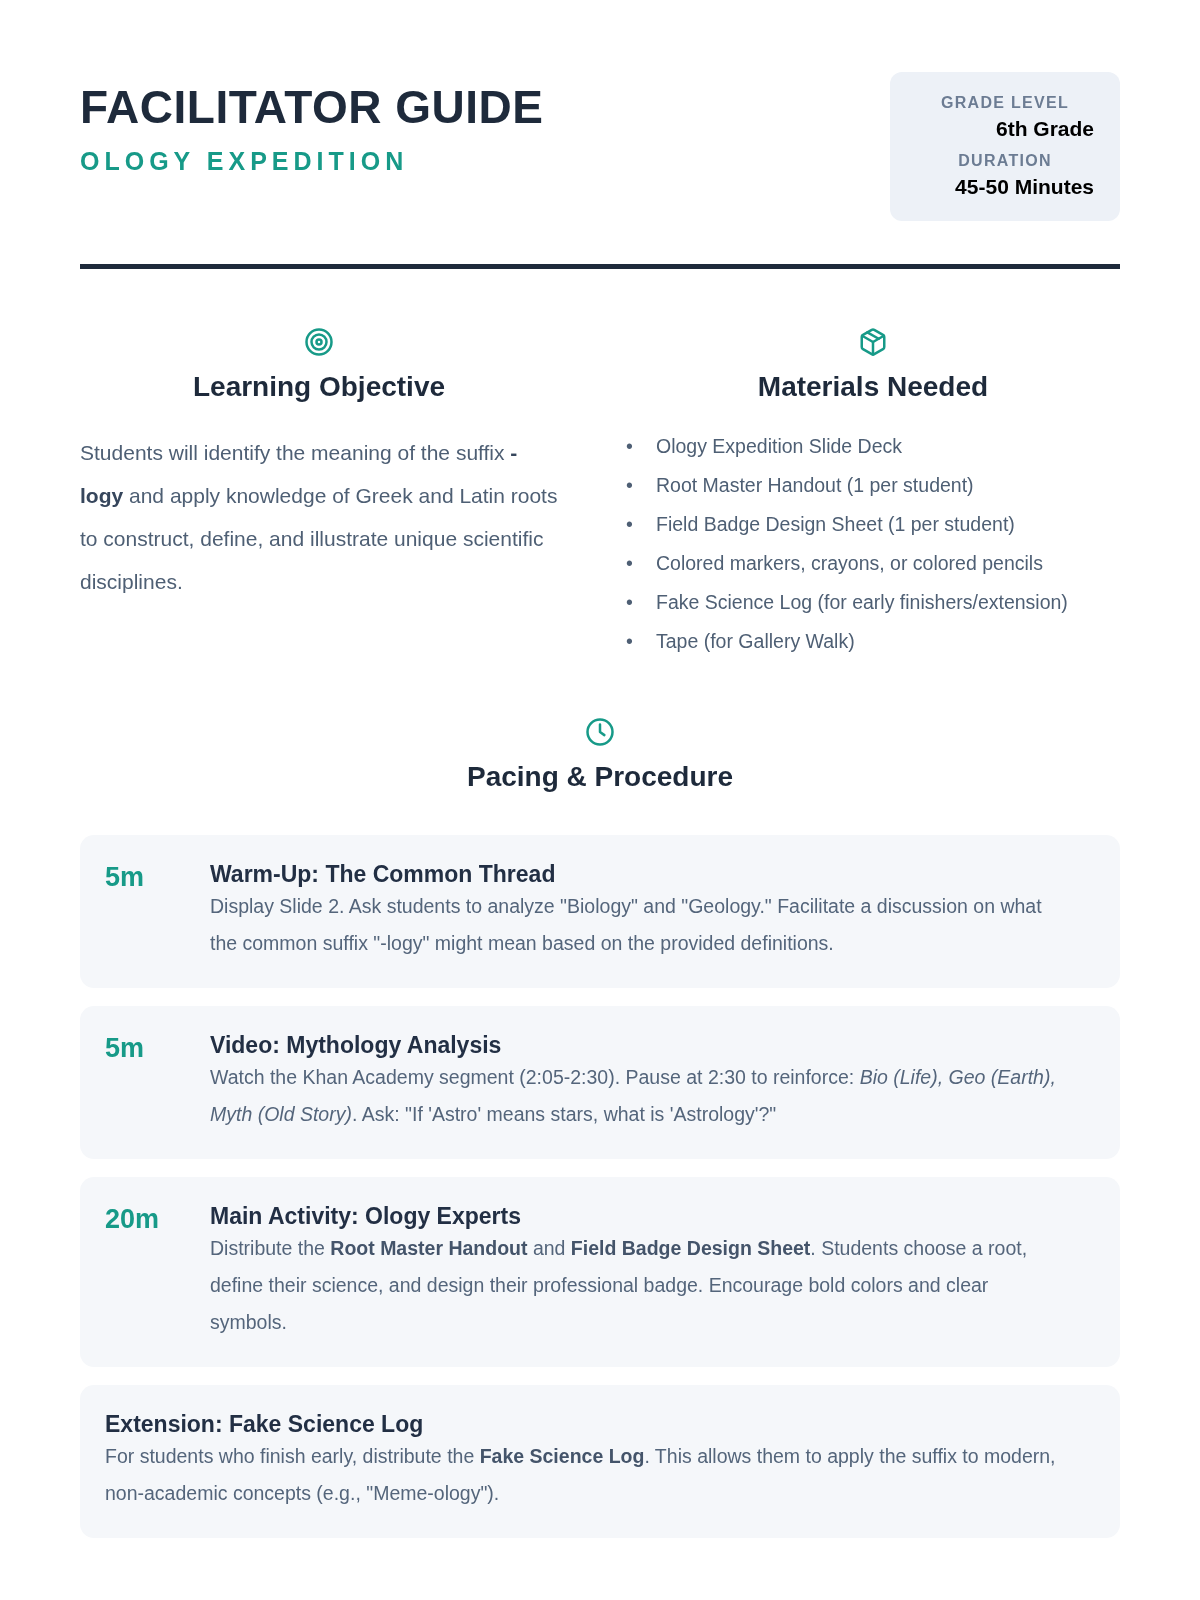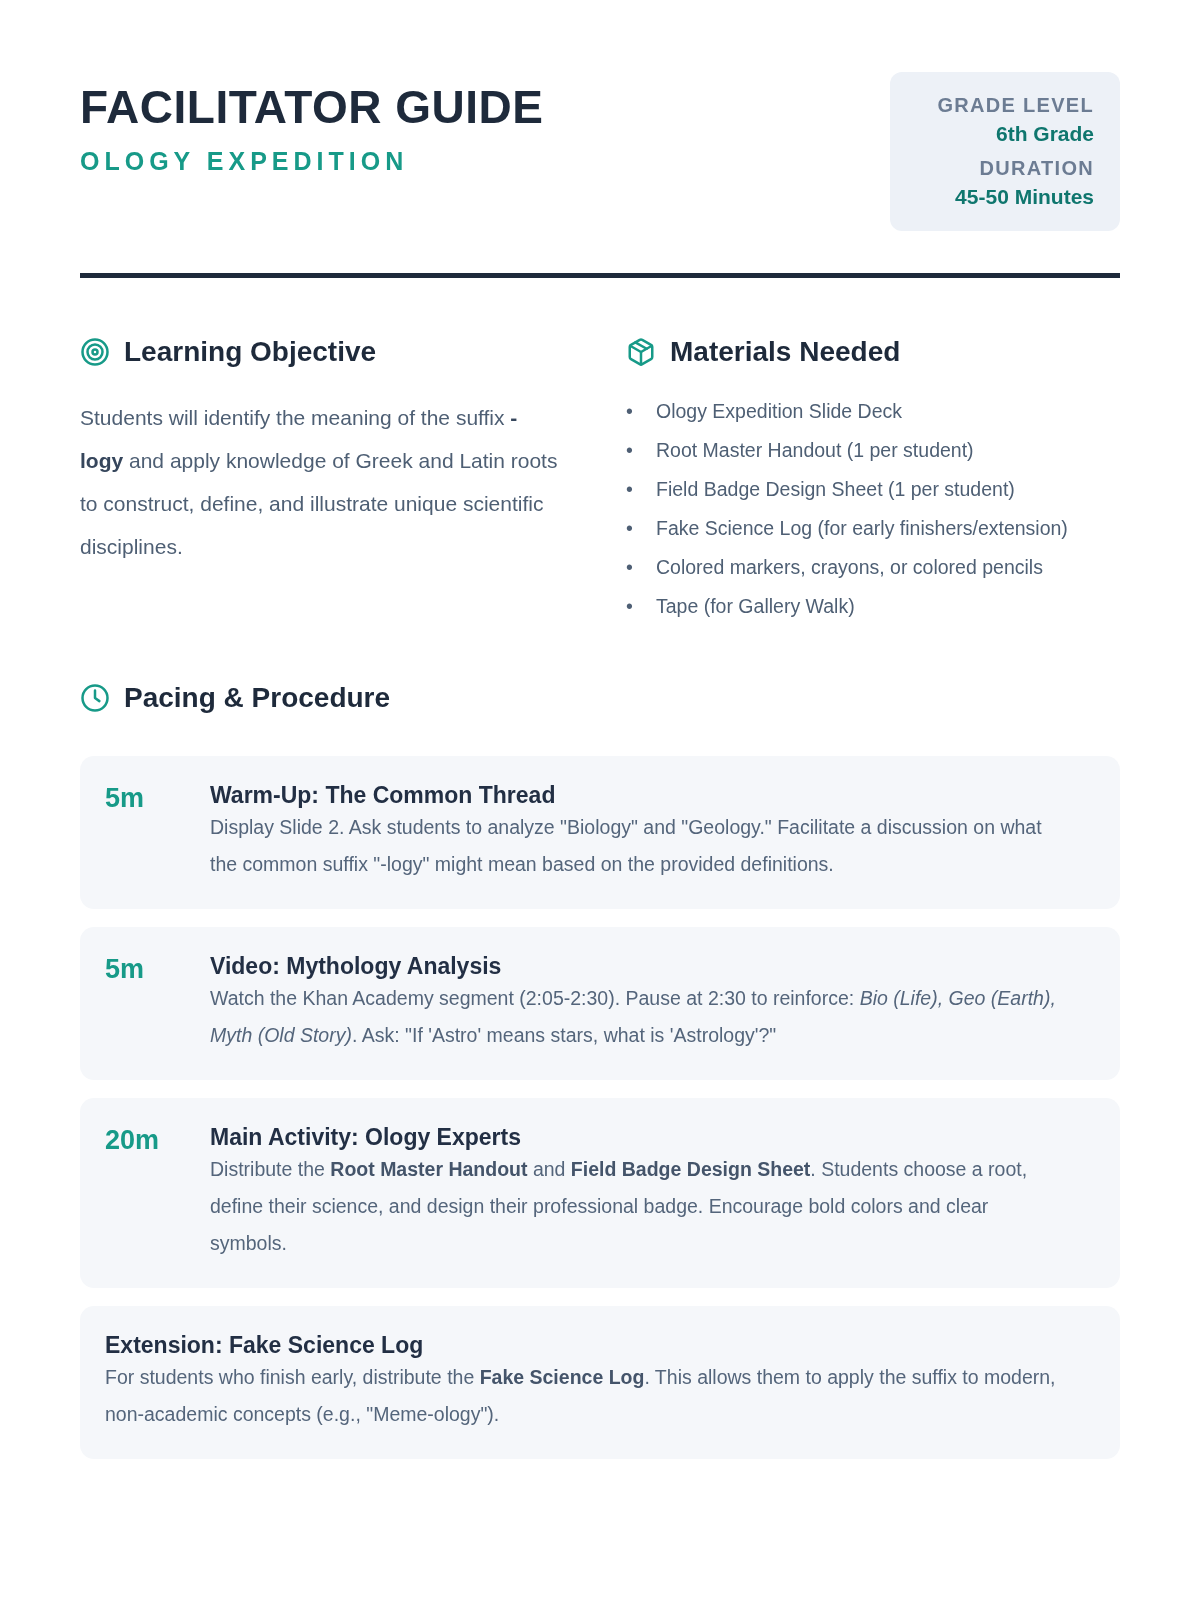--- a/index.html
+++ b/index.html
@@ -14,29 +14,29 @@
 
   
   .header-row { display: flex; justify-content: space-between; align-items: flex-start; min-height: 150px; gap: 36px; }
   .title-block { padding-top: 8px; }
   .doc-title { margin: 0; font-size: 46px; font-weight: 800; letter-spacing: 0.5px; color: #1e2a3b; }
   .doc-subtitle { margin-top: 13px; font-size: 25px; font-weight: 700; letter-spacing: 5px; color: #179a88; }
   .meta-box {
     background: #edf1f7; border-radius: 12px; padding: 22px 26px;
     text-align: right; min-width: 230px;
   }
-  .meta-label { font-size: 20px; font-weight: 700; letter-spacing: 1.3px; color: #6c7c93; }
-  .meta-value { font-size: 21px; font-weight: 700; color: #0f766e; margin: 5px 0 11px 0; }
+  .meta-label { font-size: 16px; font-weight: 700; letter-spacing: 1.3px; color: #6c7c93; text-align: center; }
+  .meta-value { font-size: 21px; font-weight: 700; color: #000000; margin: 5px 0 11px 0; }
   .meta-value.last { margin-bottom: 0; }
 
   .divider { height: 5px; background: #1e2a3b; margin-top: 42px; }
 
   
   .columns { display: grid; grid-template-columns: 478px 1fr; column-gap: 68px; margin-top: 58px; }
-  .section-head { display: flex; align-items: center; gap: 14px; }
+  .section-head { display: flex; align-items: center; gap: 14px; flex-direction: column; }
   .section-head .ic { width: 30px; height: 30px; color: #179a88; flex: none; }
   .section-title { margin: 0; font-size: 28px; font-weight: 700; color: #1e2a3b; }
 
   .objective-text { margin-top: 28px; font-size: 21px; line-height: 43px; color: #4e5f74; }
   .rt-b { font-weight: 700; color: #36465c; }
   .rt-i { font-style: italic; }
 
   .materials-list { margin: 24px 0 0 0; padding: 0; list-style: none;
     font-size: 19.5px; line-height: 39px; color: #4e5f74; }
   .materials-list li::before { content: "\2022"; display: inline-block; width: 30px; color: #4e5f74; }
@@ -100,22 +100,22 @@
               <path d="M12 22V12"></path>
           </svg>
         </span>
         <h2 class="section-title">Materials Needed</h2>
       </div>
       <ul class="materials-list">
 
       <li><span>Ology Expedition Slide Deck</span></li>
           <li><span>Root Master Handout (1 per student)</span></li>
           <li><span>Field Badge Design Sheet (1 per student)</span></li>
+          <li><span>Colored markers, crayons, or colored pencils</span></li>
           <li><span>Fake Science Log (for early finishers/extension)</span></li>
-          <li><span>Colored markers, crayons, or colored pencils</span></li>
           <li><span>Tape (for Gallery Walk)</span></li>
         </ul>
     </div>
 
   </div>
 
   <div class="pacing-section">
     <div class="section-head">
       <span class="ic">
         <svg viewBox="0 0 24 24" width="30" height="30" fill="none" stroke="currentColor" stroke-width="2" stroke-linecap="round" stroke-linejoin="round">

